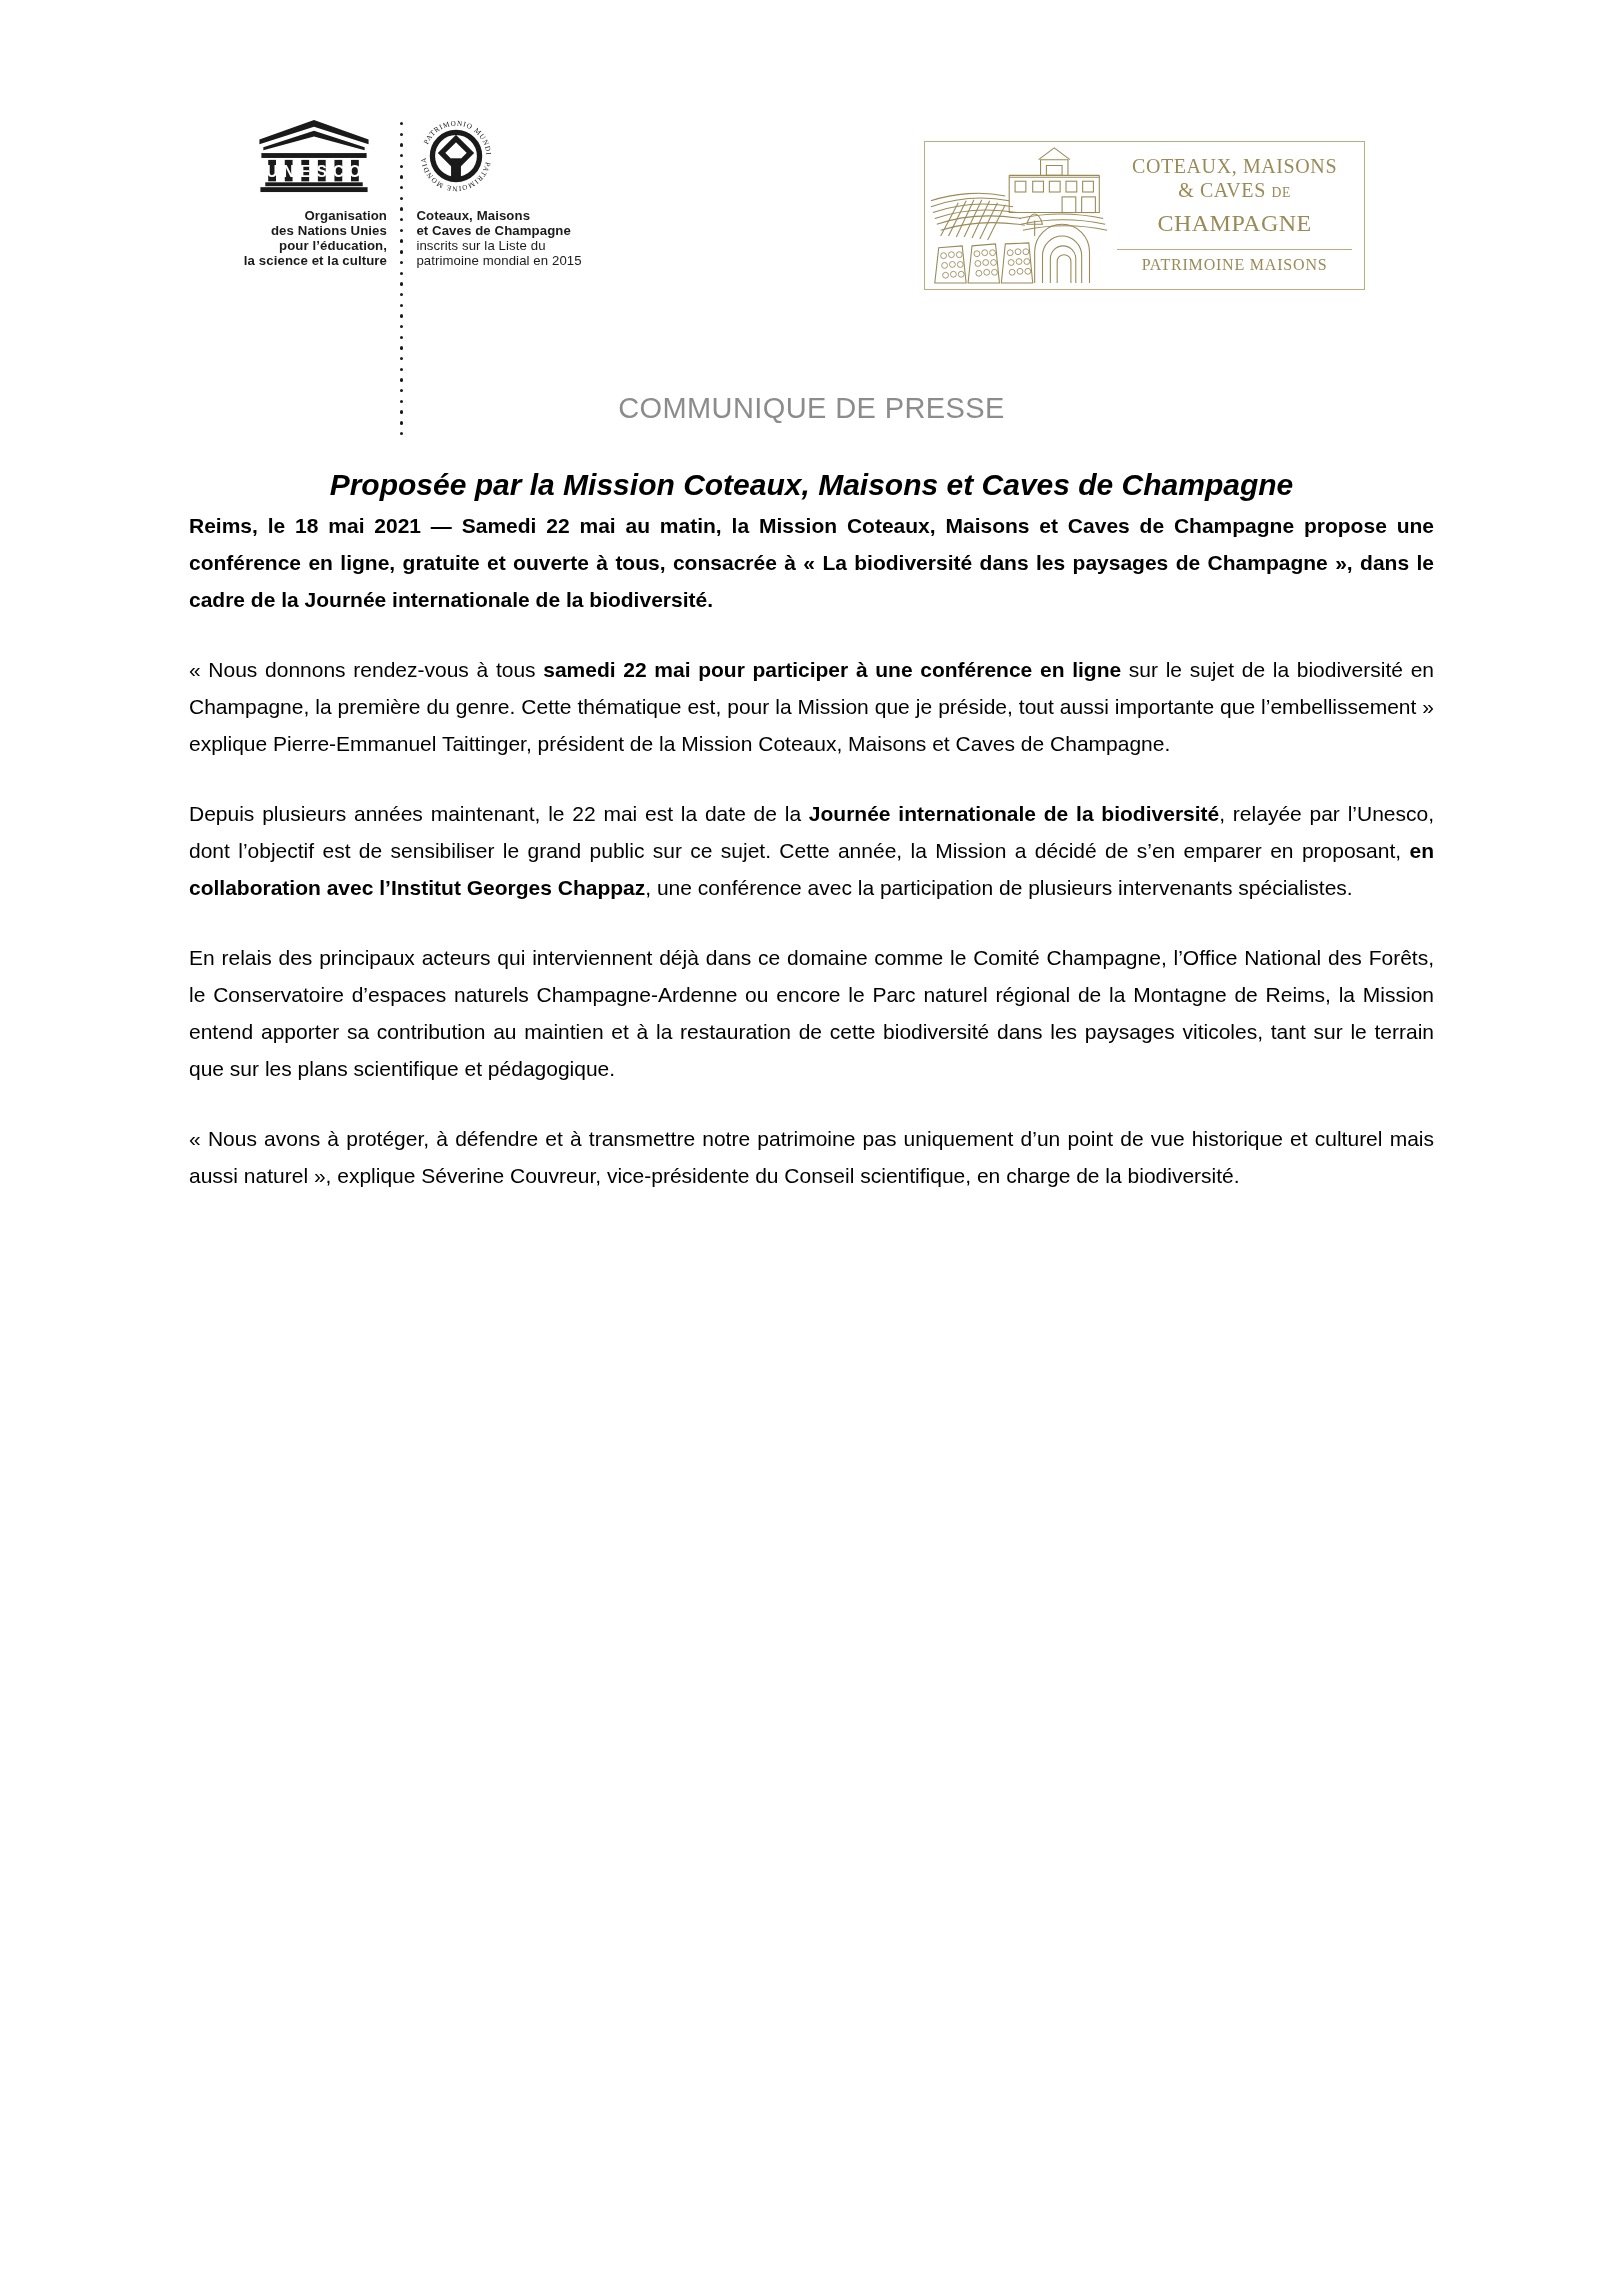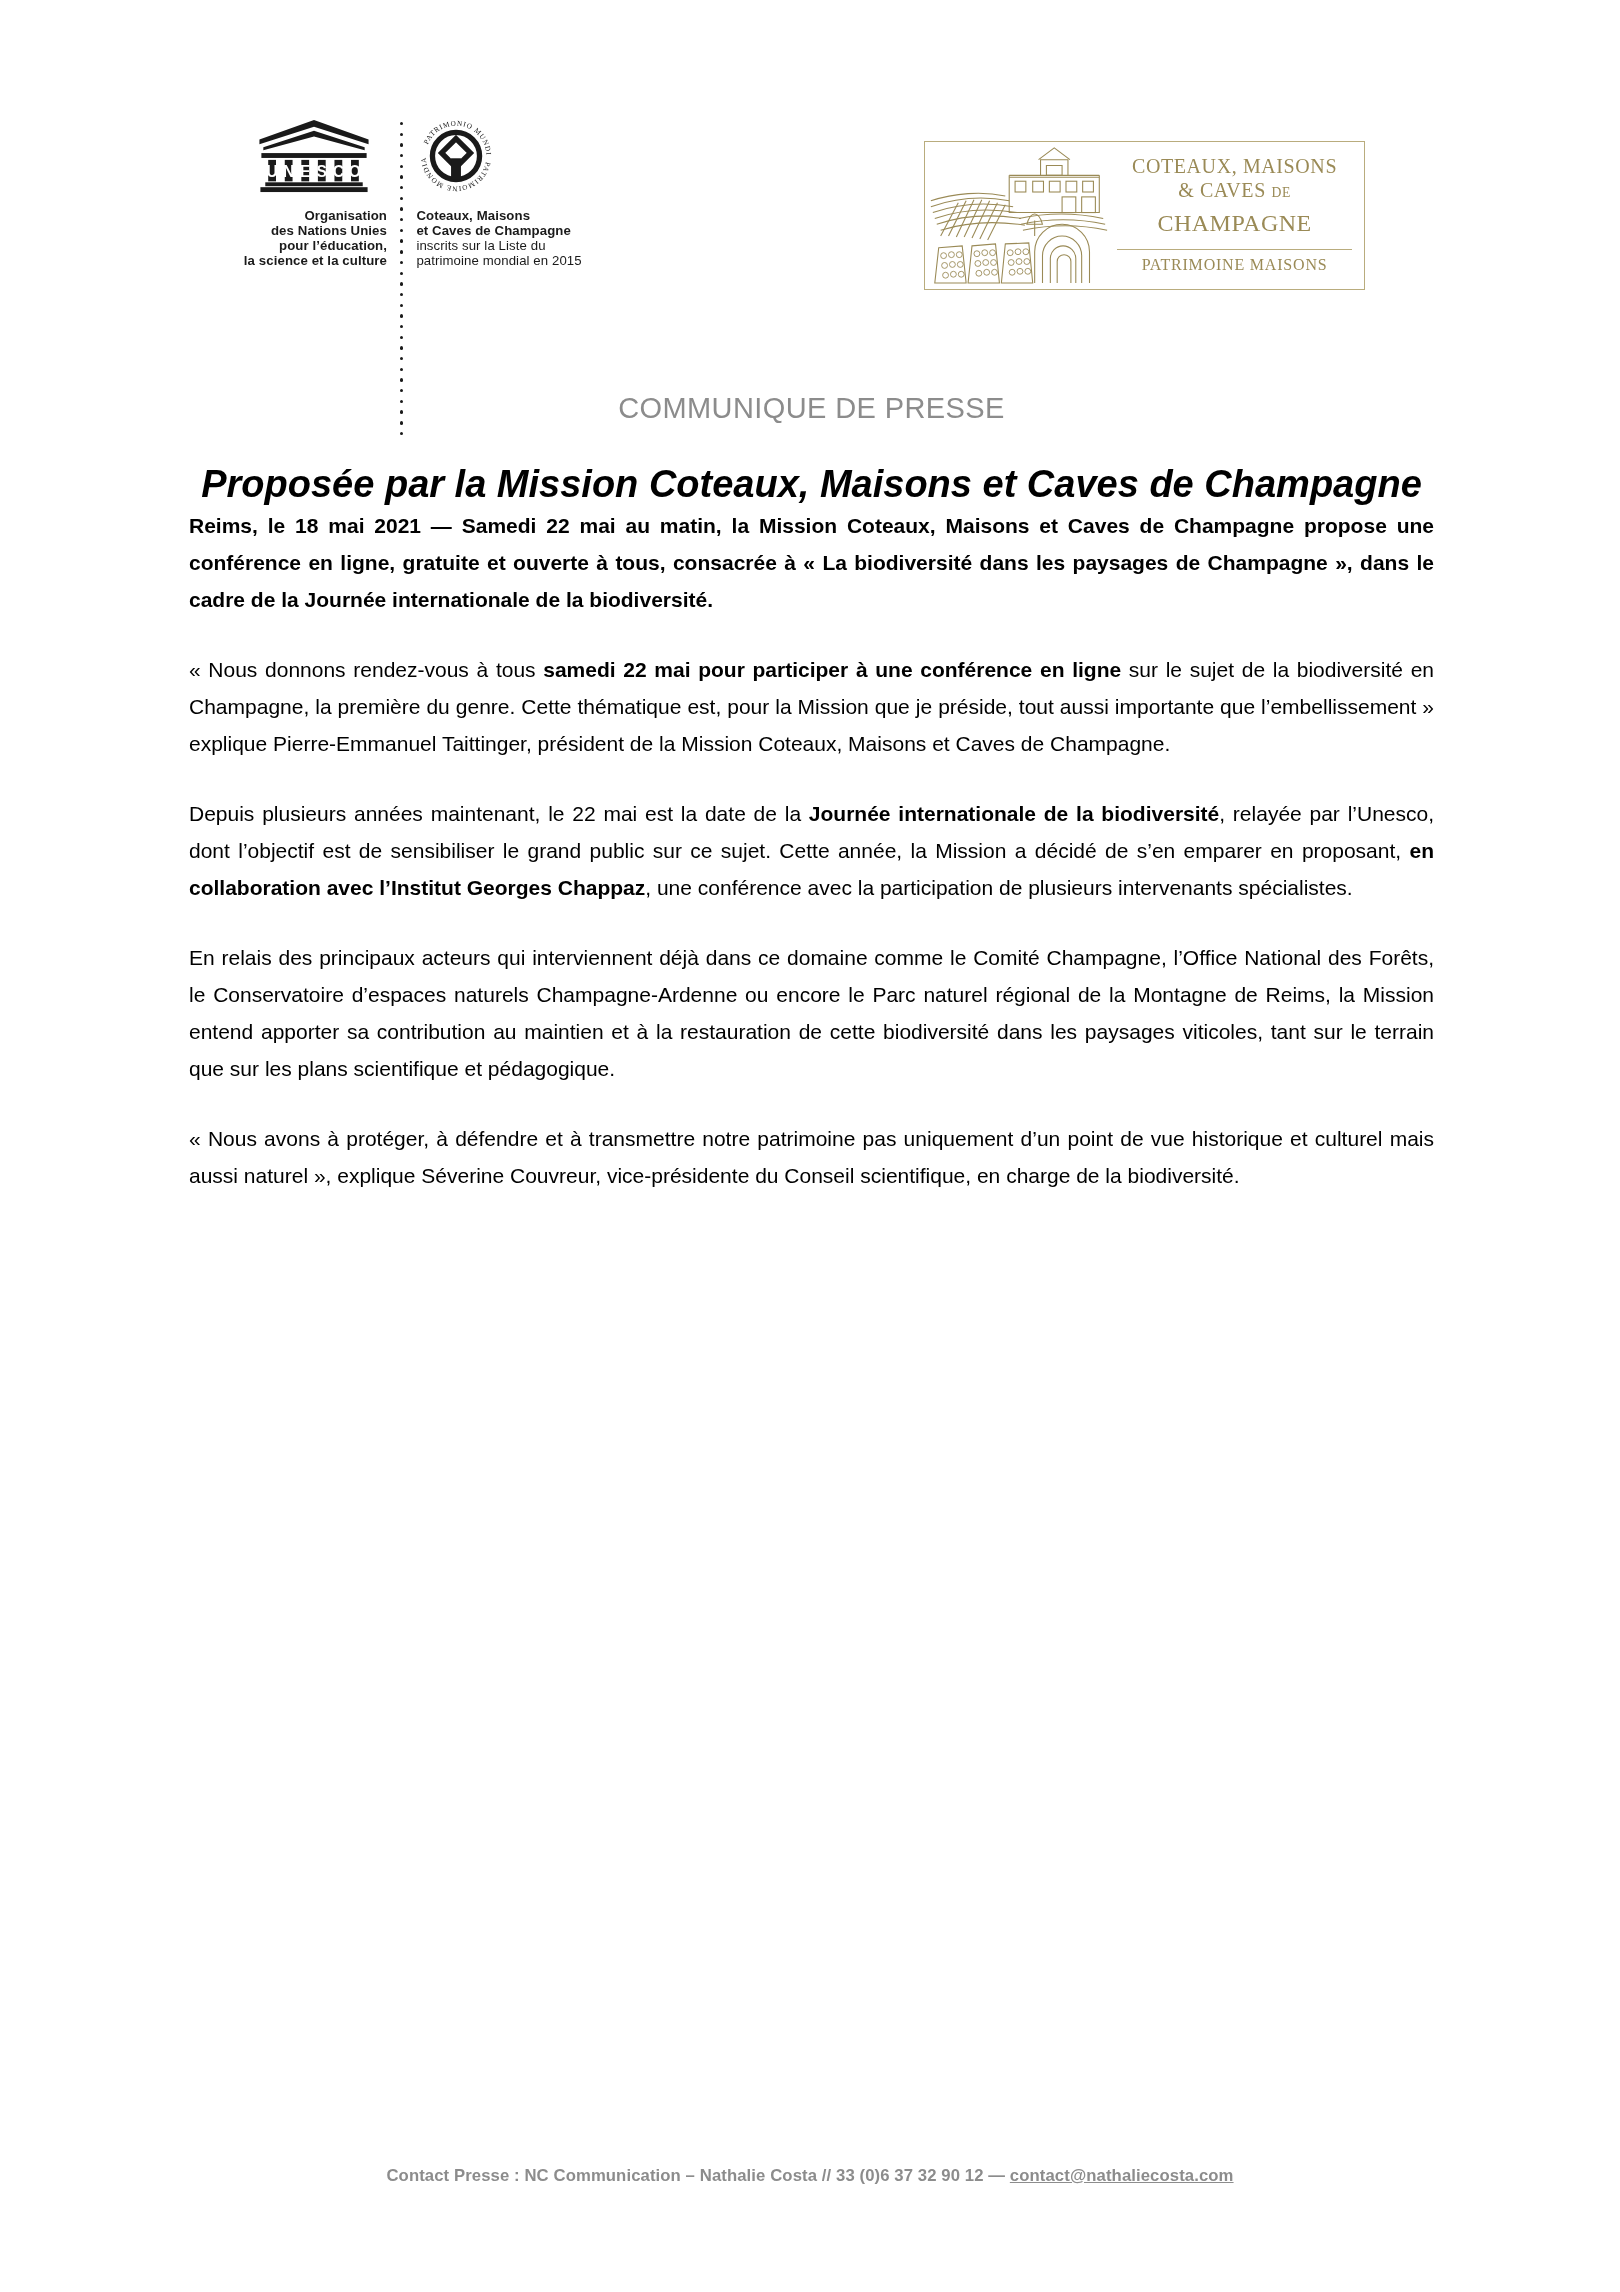--- a/index.html
+++ b/index.html
@@ -172,21 +172,21 @@
     color: #8c8c8c;
     font-size: 29px;
     letter-spacing: 0.4px;
     margin: 0 0 41px 0;
     font-weight: normal;
   }
   .subtitle {
     text-align: center;
     font-style: italic;
     font-weight: bold;
-    font-size: 38px;
+    font-size: 30px;
     line-height: 37px;
     margin: 0 0 3.9px 0;
   }
   .title {
     text-align: center;
     font-size: 37px;
     line-height: 51px;
     margin: 0 0 45px 0;
     font-weight: normal;
     padding: 0 69px;
@@ -428,18 +428,15 @@
     <div class="subtitle">Proposée par la Mission Coteaux, Maisons et Caves de Champagne</div>
 
 
     <p class="para lead"><b>Reims, le 18 mai 2021 — Samedi 22 mai au matin, la Mission Coteaux, Maisons et Caves de Champagne propose une conférence en ligne, gratuite et ouverte à tous, consacrée à « La biodiversité dans les paysages de Champagne », dans le cadre de la Journée internationale de la biodiversité.</b></p>
     <p class="para"><span>« Nous donnons rendez-vous à tous </span><b>samedi 22 mai pour participer à une conférence en ligne</b><span> sur le sujet de la biodiversité en Champagne, la première du genre. Cette thématique est, pour la Mission que je préside, tout aussi importante que l’embellissement » explique Pierre-Emmanuel Taittinger, président de la Mission Coteaux, Maisons et Caves de Champagne.</span></p>
     <p class="para"><span>Depuis plusieurs années maintenant, le 22 mai est la date de la </span><b>Journée internationale de la biodiversité</b><span>, relayée par l’Unesco, dont l’objectif est de sensibiliser le grand public sur ce sujet. Cette année, la Mission a décidé de s’en emparer en proposant, </span><b>en collaboration avec l’Institut Georges Chappaz</b><span>, une conférence avec la participation de plusieurs intervenants spécialistes.</span></p>
     <p class="para"><span>En relais des principaux acteurs qui interviennent déjà dans ce domaine comme le Comité Champagne, l’Office National des Forêts, le Conservatoire d’espaces naturels Champagne-Ardenne ou encore le Parc naturel régional de la Montagne de Reims, la Mission entend apporter sa contribution au maintien et à la restauration de cette biodiversité dans les paysages viticoles, tant sur le terrain que sur les plans scientifique et pédagogique.</span></p>
     <p class="para"><span>« Nous avons à protéger, à défendre et à transmettre notre patrimoine pas uniquement d’un point de vue historique et culturel mais aussi naturel », explique Séverine Couvreur, vice-présidente du Conseil scientifique, en charge de la biodiversité.</span></p>
   </div>
 
-  <div class="footer">
-    <span>Contact Presse : NC Communication – Nathalie Costa // 33 (0)6 37 32 90 12 — </span><a href="#" class="footer-email">contact@nathaliecosta.com</a>
-  </div>
 
 </div>
 
 
 </body></html>

